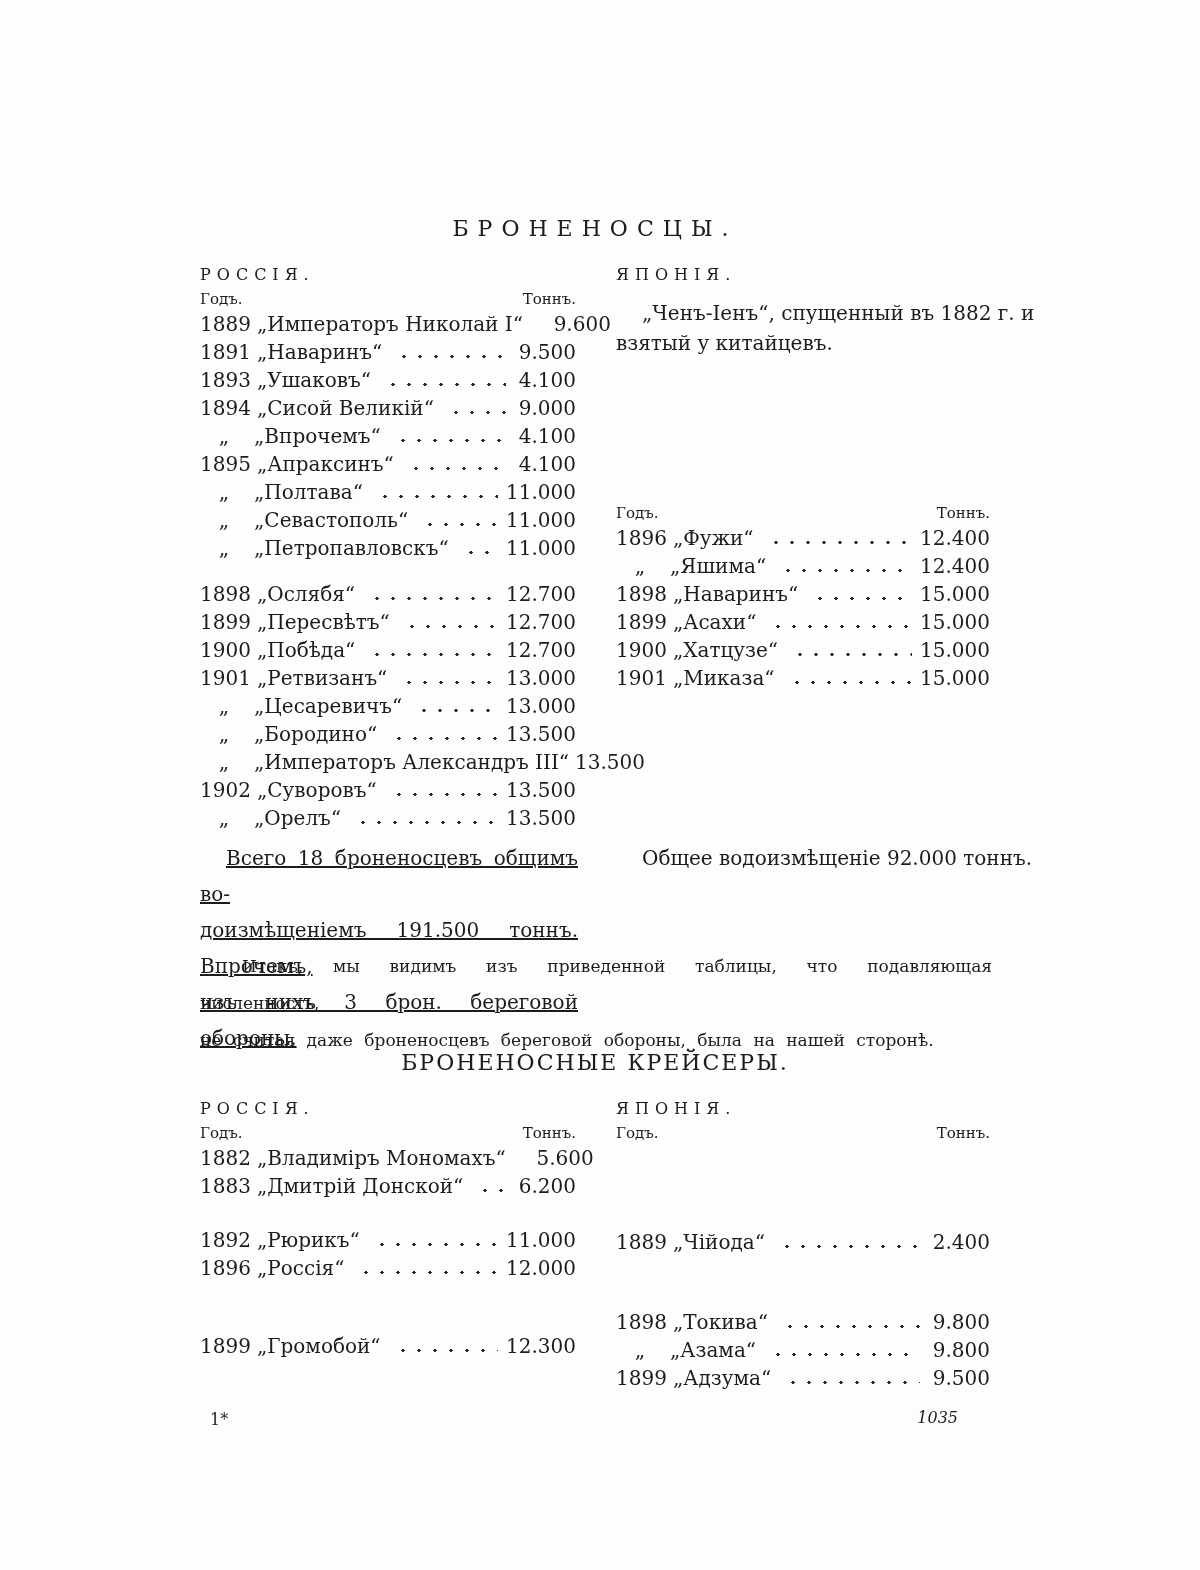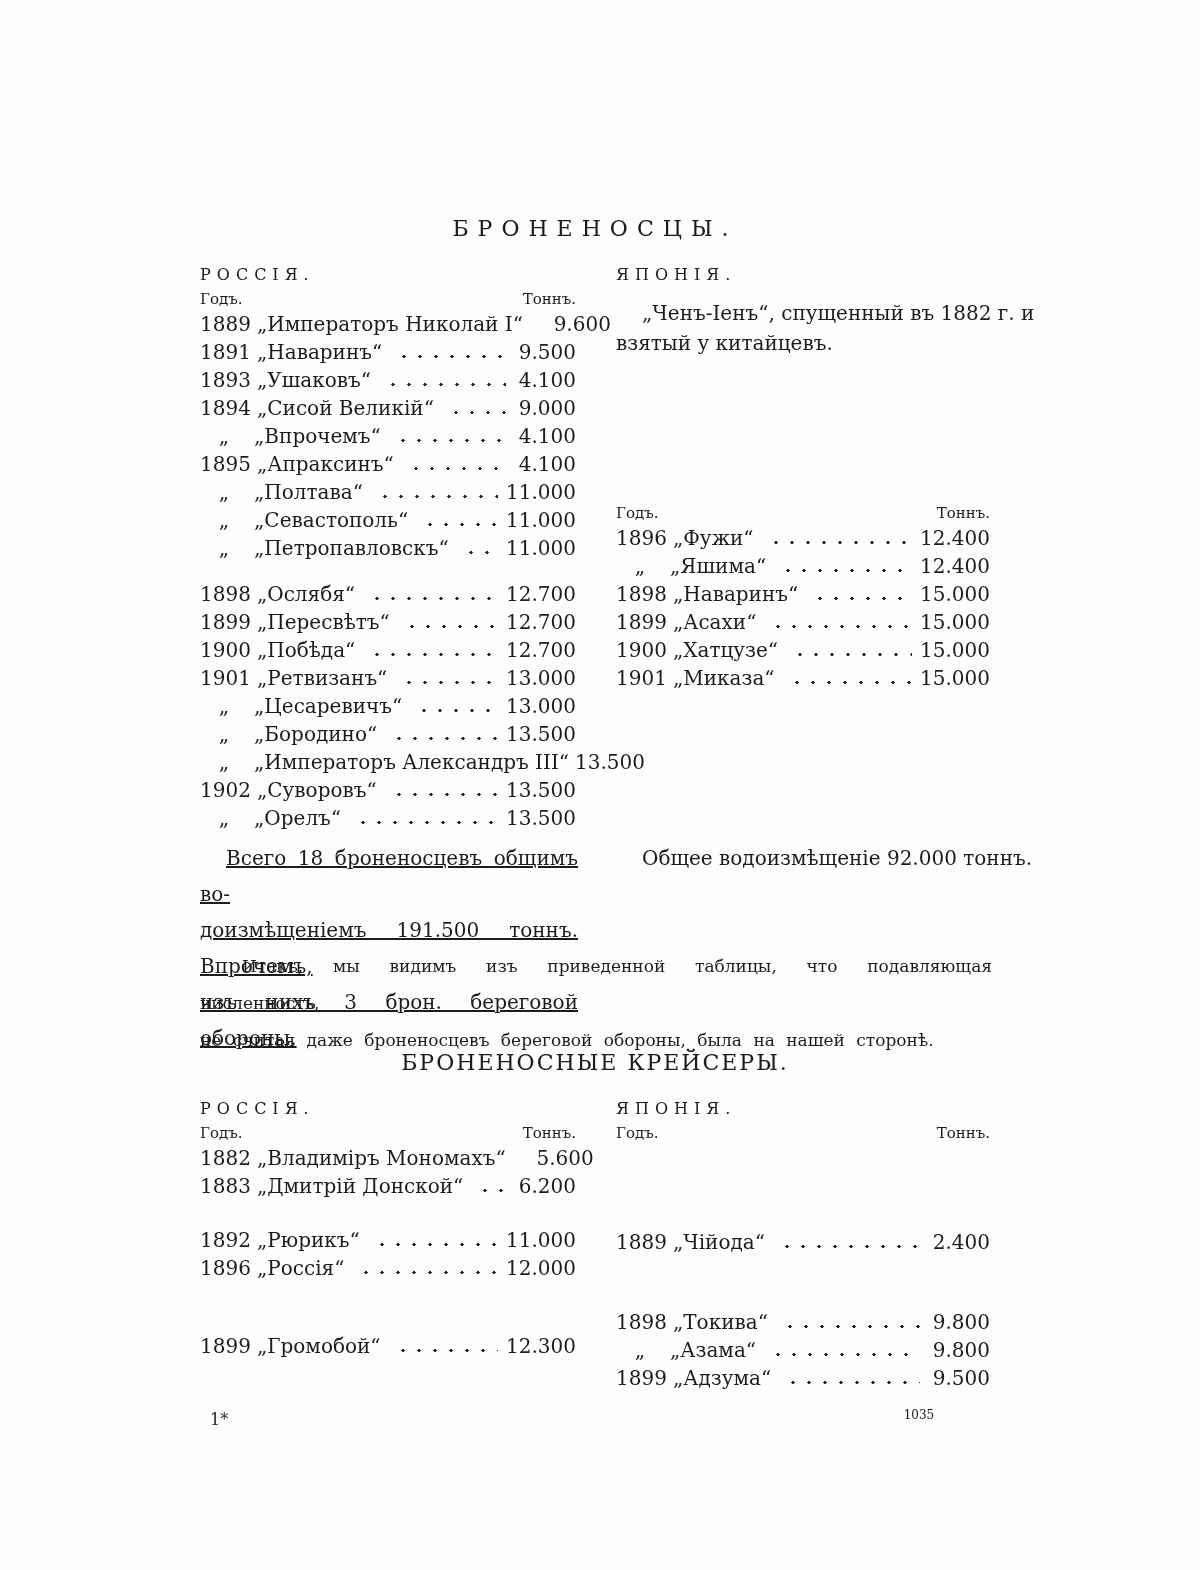--- a/index.html
+++ b/index.html
@@ -57,21 +57,21 @@
   .paragraph .ln.last{text-align-last:left;}
   .paragraph .ln.first{text-indent:42px;}
   .sp20{height:18px;}
   .sp26{height:26px;}
   .sp50{height:50px;}
   .sp52{height:52px;}
   .sp84{height:84px;}
   .sp144{height:144px;}
   .note-top{margin-top:10px;}
   .footer-sig{position:absolute;left:210px;top:1366px;font-size:16px;}
-  .footer-page{position:absolute;left:880px;top:1364px;width:78px;text-align:center;font-size:12px;}
+  .footer-page{position:absolute;left:880px;top:1364px;width:78px;text-align:right;font-size:16px;font-style:italic;}
   .watermark{
     position:absolute;right:36px;top:1538px;
     font-family:"Liberation Sans","DejaVu Sans",sans-serif;
     font-size:14px;color:#595959;
   }
 </style>
 </head>
 <body>
 
 <div class="page">

